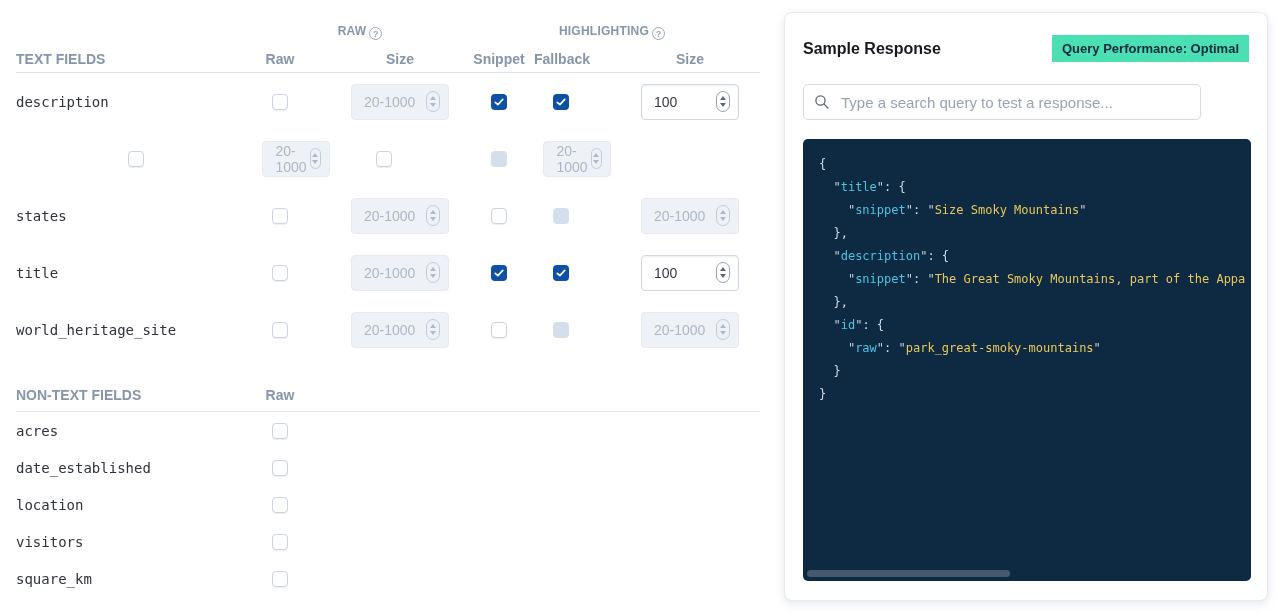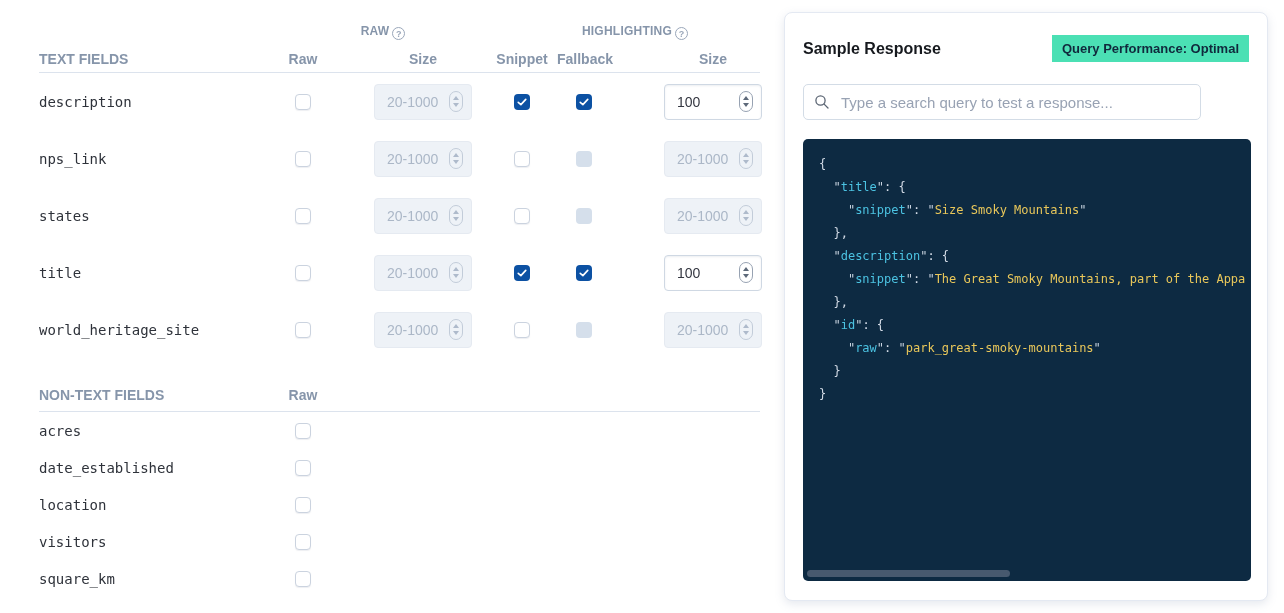--- a/index.html
+++ b/index.html
@@ -9,21 +9,20 @@
     background:#ffffff;
     font-family:"Liberation Sans", sans-serif;
   }
 
   
   .fields-table { position:absolute; left:16px; top:0; width:744px; }
   .grid-row {
     display:grid;
     grid-template-columns:240px 48px 160px 70px 54px 172px;
     align-items:center;
-    margin-left:23px;
   }
   .group-header-row { height:46px; align-items:end; padding-bottom:6px; }
   .span-raw   { grid-column:2/4; text-align:center; }
   .span-hl    { grid-column:4/7; text-align:center; }
   .group-label { font-size:12px; font-weight:bold; color:#8695aa; letter-spacing:.02em; }
   .q-icon {
     display:inline-block; width:13px; height:13px; margin-left:3px; vertical-align:-2px;
     border:1px solid #9aa7ba; border-radius:50%; color:#9aa7ba;
     font-size:9px; line-height:12px; text-align:center; font-weight:bold;
   }
@@ -170,21 +169,20 @@
           <div class="num-input num-enabled">
             <span>100</span>
             <div class="spin spin-enabled">
               <div class="arr-up"></div>
               <div class="arr-down"></div>
             </div>
           </div>
         </div>
       </div>
       <div class="grid-row field-row">
-        <div class="field-name">nps_link</div>
         <div class="cell-center">
           <div class="checkbox cb-unchecked"></div>
         </div>
         <div class="cell-center nudge">
           <div class="num-input num-disabled">
             <span>20-1000</span>
             <div class="spin spin-disabled">
               <div class="arr-up"></div>
               <div class="arr-down"></div>
             </div>

